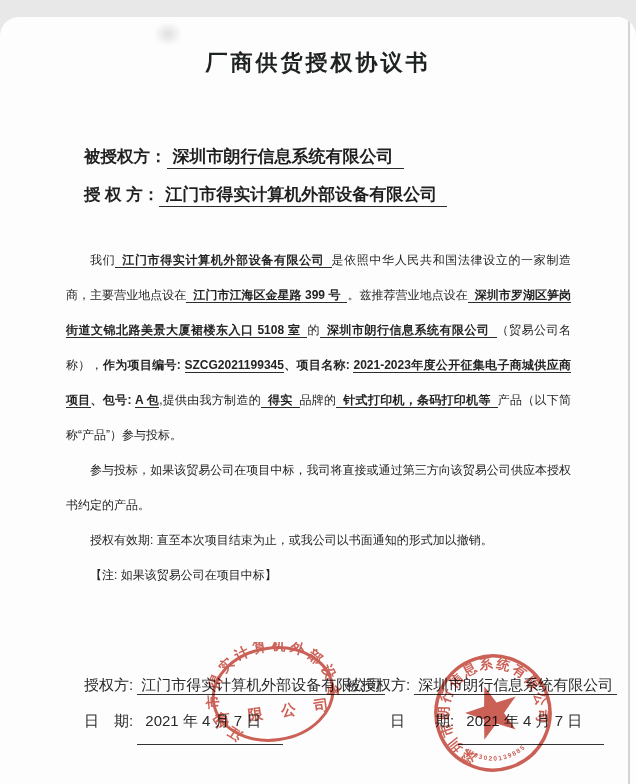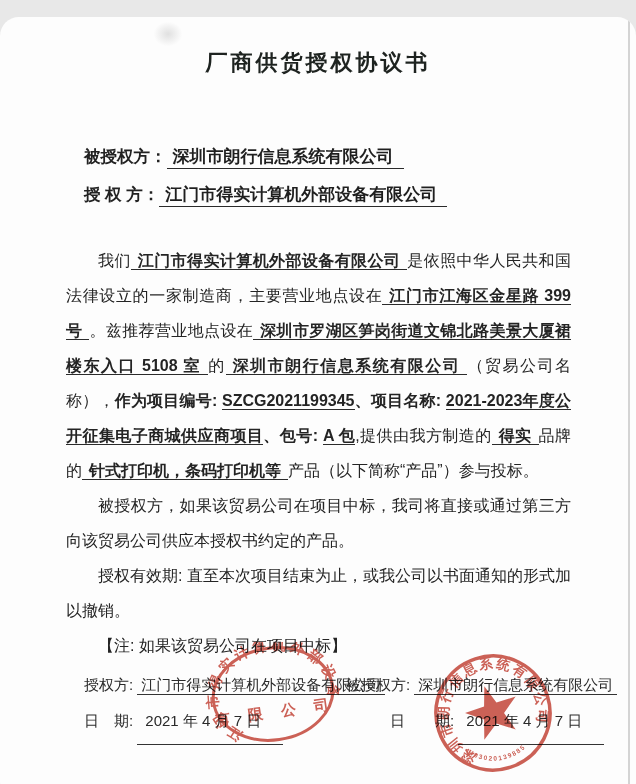--- a/index.html
+++ b/index.html
@@ -25,21 +25,21 @@
   }
   
   .parties{position:absolute;left:84px;top:126px;}
   .party-row{height:26px;line-height:26px;margin-bottom:12px;white-space:nowrap;}
   .party-label{font-size:16.5px;font-weight:600;color:#222;}
   .party-value{font-size:17px;font-weight:700;color:#1f1f1f;
     border-bottom:1.5px solid #2a2a2a;padding:0 10px 2px 6px;}
   
   .body-text{
     position:absolute;left:66px;top:226px;width:505px;
-    font-size:16px;line-height:35px;text-align:justify;color:#242424;
+    font-size:12px;line-height:35px;text-align:justify;color:#242424;
   }
   .body-text p{margin:0;text-indent:2em;}
   .seg-b{font-weight:700;}
   .seg-u{border-bottom:1.6px solid #2b2b2b;}
   .seg-pad{padding:0 7px;}
   
   .sig{position:absolute;white-space:nowrap;font-size:15px;color:#2a2a2a;line-height:20px;}
   .sig-value{border-bottom:1.5px solid #333;padding:0 4px 1px 4px;}
   .date-value{border-bottom:1.5px solid #333;padding:0 22px 15px 8px;}
   
@@ -59,21 +59,21 @@
     <div class="party-row">
       <span class="party-label">被授权方：</span><span class="party-value">深圳市朗行信息系统有限公司</span>
     </div>
     <div class="party-row">
       <span class="party-label">授 权 方：</span><span class="party-value">江门市得实计算机外部设备有限公司</span>
     </div>
   </div>
 
   <div class="body-text">
     <p><span>我们</span><span class="seg-b seg-u seg-pad">江门市得实计算机外部设备有限公司</span><span>是依照中华人民共和国法律设立的一家制造商，主要营业地点设在</span><span class="seg-b seg-u seg-pad">江门市江海区金星路 399 号</span><span>。兹推荐营业地点设在</span><span class="seg-b seg-u seg-pad">深圳市罗湖区笋岗街道文锦北路美景大厦裙楼东入口 5108 室</span><span>的</span><span class="seg-b seg-u seg-pad">深圳市朗行信息系统有限公司</span><span>（贸易公司名称），</span><span class="seg-b">作为项目编号: </span><span class="seg-b seg-u">SZCG2021199345</span><span class="seg-b">、</span><span class="seg-b">项目名称: </span><span class="seg-b seg-u">2021-2023年度公开征集电子商城供应商项目</span><span class="seg-b">、</span><span class="seg-b">包号: </span><span class="seg-b seg-u">A 包</span><span>,提供由我方制造的</span><span class="seg-b seg-u seg-pad">得实</span><span>品牌的</span><span class="seg-b seg-u seg-pad">针式打印机，条码打印机等</span><span>产品（以下简称“产品”）参与投标。</span></p>
-    <p>被授权方，如果该贸易公司在项目中标，我司将直接或通过第三方向该贸易公司供应本授权书约定的产品。</p>
+    <p>参与投标，如果该贸易公司在项目中标，我司将直接或通过第三方向该贸易公司供应本授权书约定的产品。</p>
     <p>授权有效期: 直至本次项目结束为止，或我公司以书面通知的形式加以撤销。</p>
     <p>【注: 如果该贸易公司在项目中标】</p>
   </div>
 
   <div class="sig" style="left:346px;top:658px;">
     <span>被授权方: </span><span class="sig-value">深圳市朗行信息系统有限公司</span>
   </div>
   <div class="sig" style="left:84px;top:658px;">
     <span>授权方: </span><span class="sig-value">江门市得实计算机外部设备有限公司</span>
   </div>

